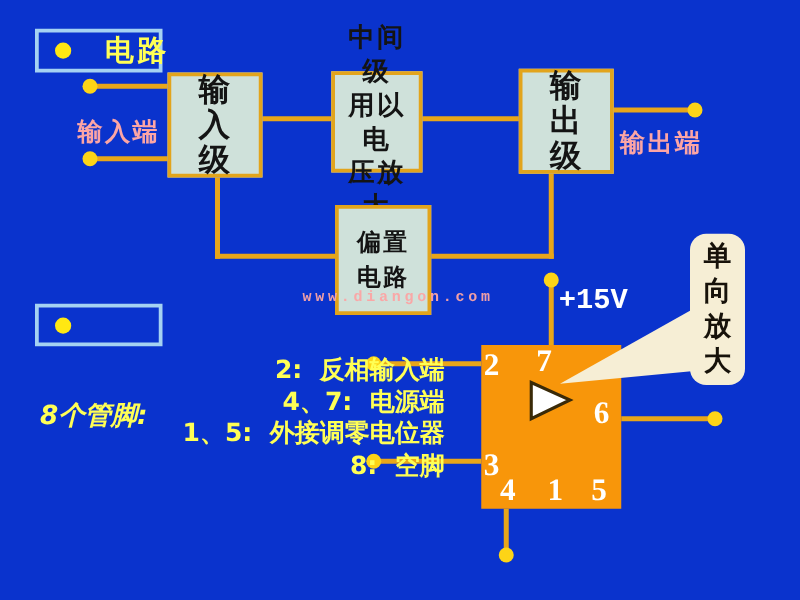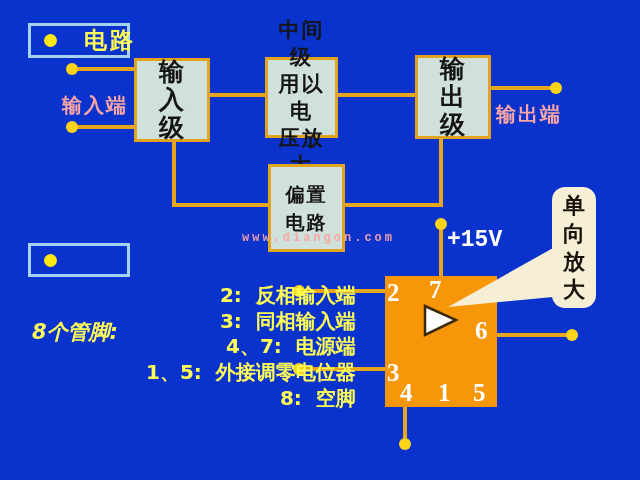--- a/index.html
+++ b/index.html
@@ -89,21 +89,20 @@
 
   <div class="watermark">www.diangon.com</div>
 
   <div class="section-box" style="left:28px;top:243px;width:96px;height:28px">
     <span class="bullet"></span>
   </div>
 
   <div class="pins-heading">8个管脚:</div>
   <div class="pin-list">
     <div>2:  反相输入端</div>
-    <div>3:  同相输入端</div>
     <div>4、7:  电源端</div>
     <div>1、5:  外接调零电位器</div>
     <div>8:  空脚</div>
   </div>
 
   <div class="wire" style="left:299px;top:289px;width:86px;height:4px"></div>
   <div class="wire" style="left:299px;top:367px;width:86px;height:4px"></div>
   <div class="wire" style="left:497px;top:333px;width:76px;height:4px"></div>
   <div class="wire" style="left:439px;top:226px;width:4px;height:50px"></div>
   <div class="wire" style="left:403px;top:407px;width:4px;height:37px"></div>

